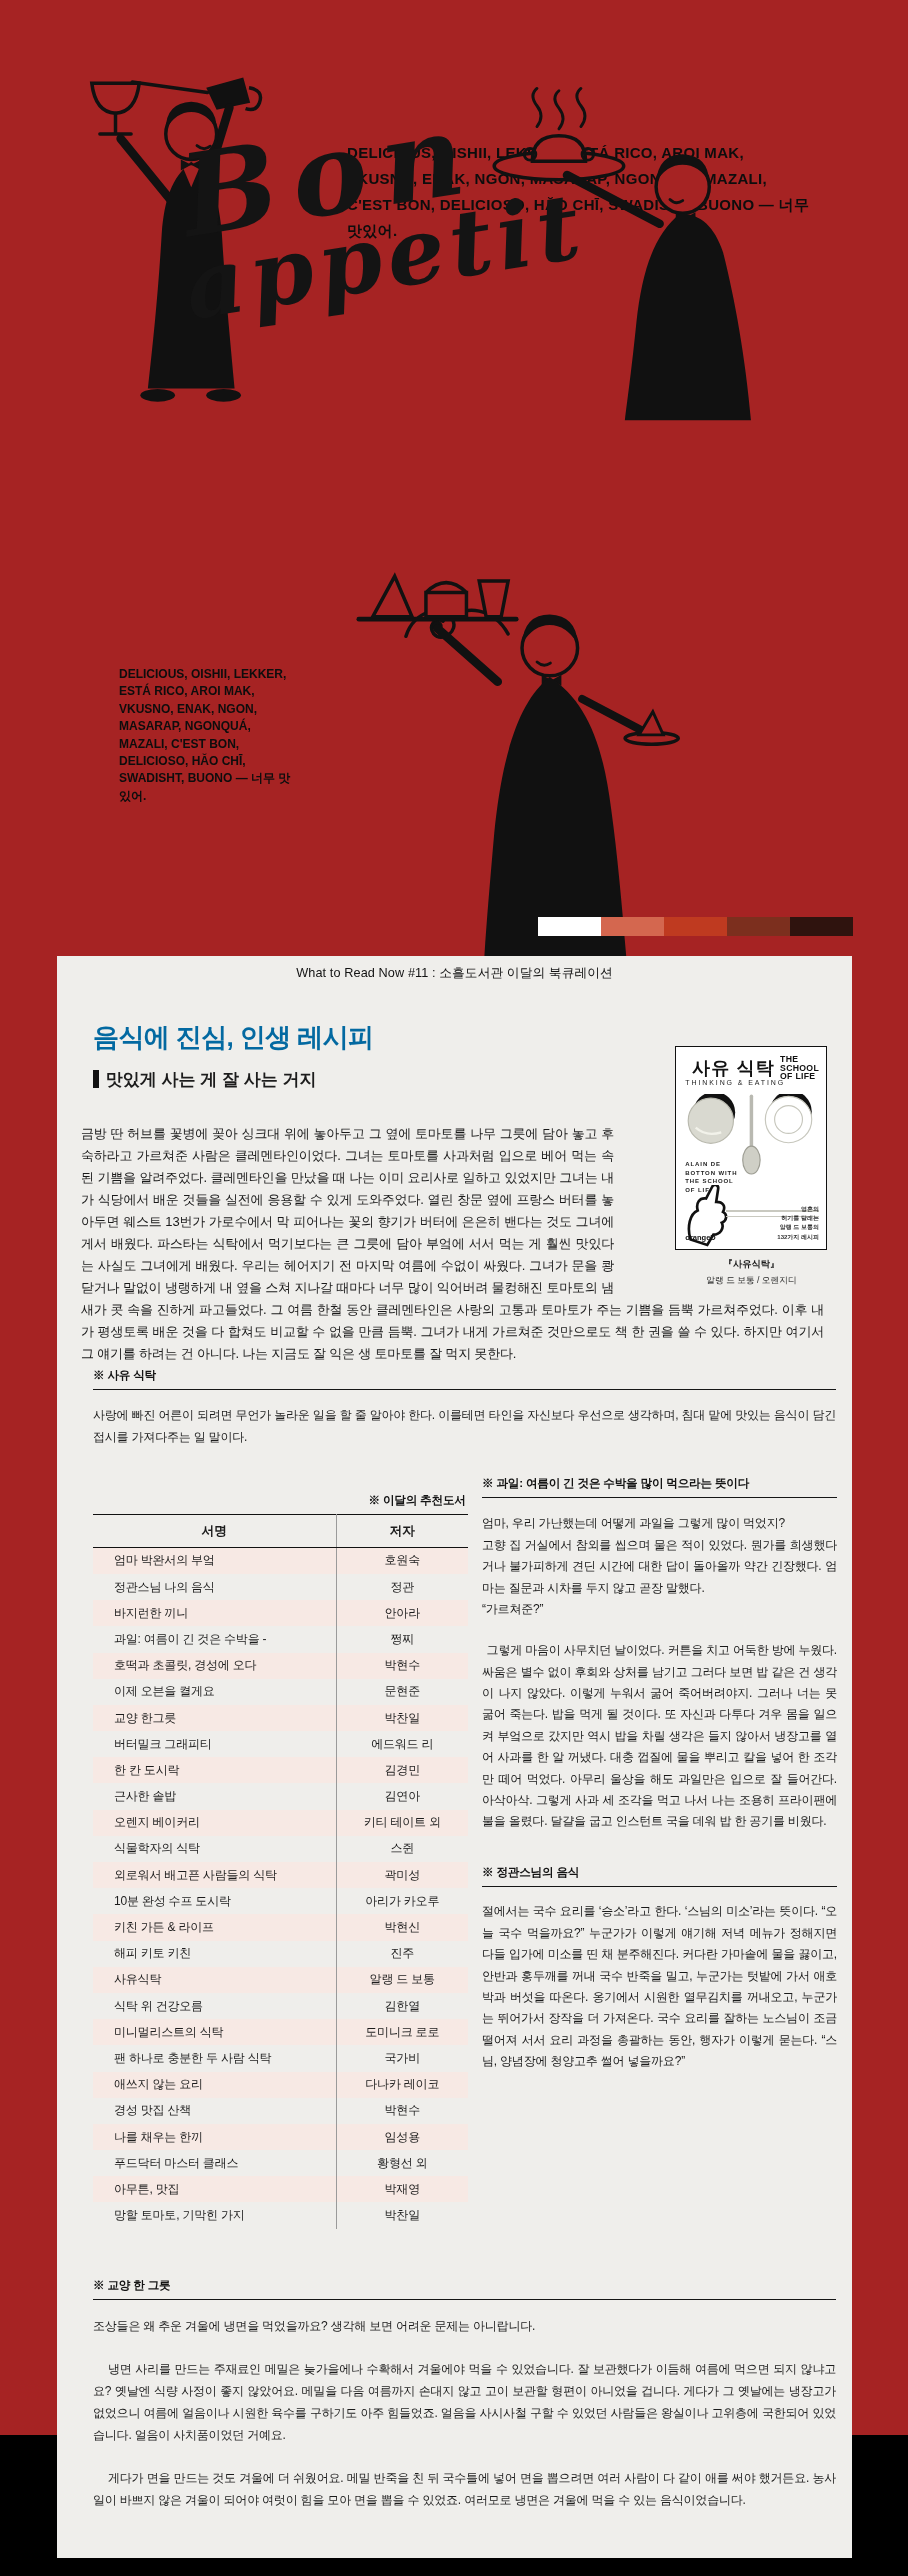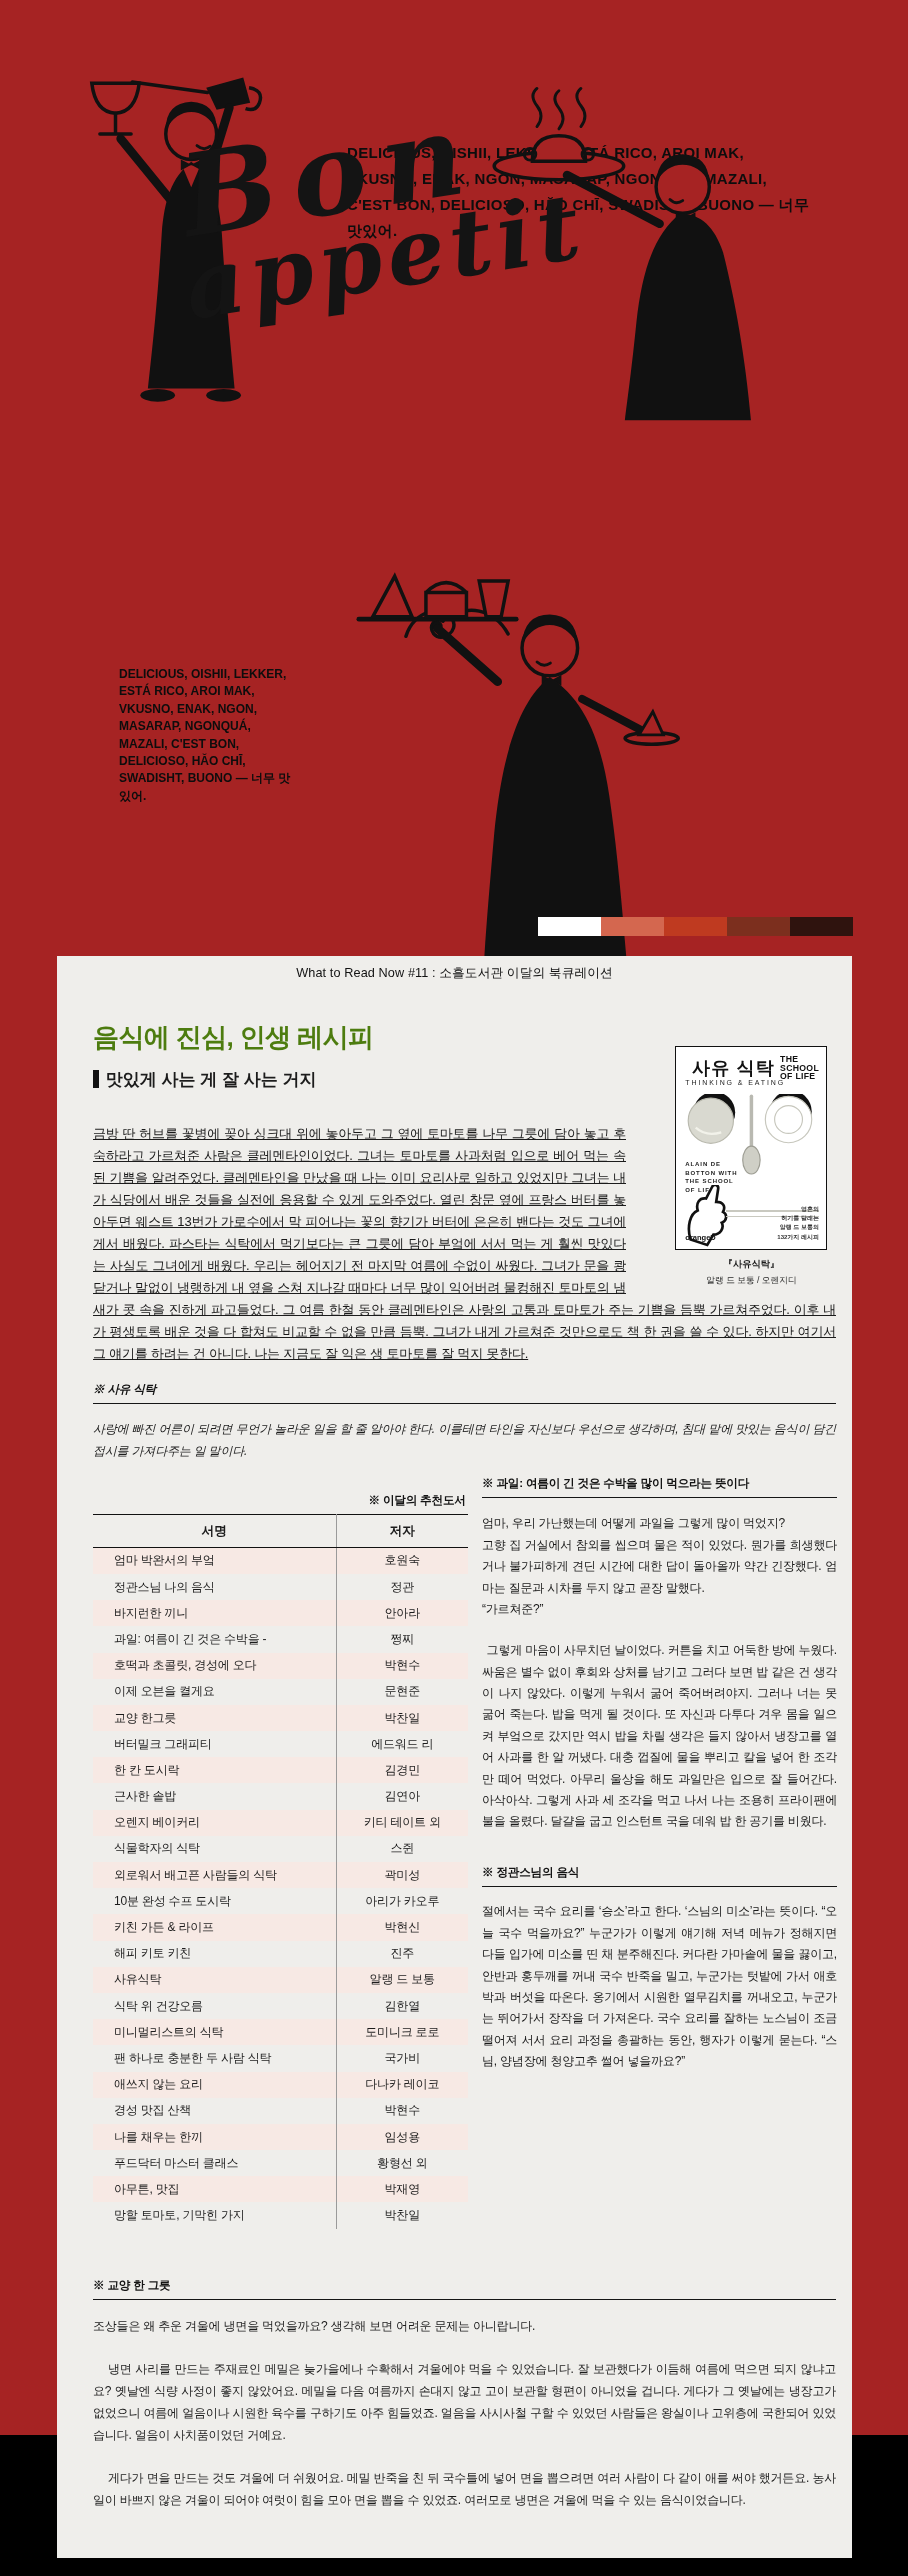--- a/index.html
+++ b/index.html
@@ -21,25 +21,25 @@
   .script-line2{font-size:91px;letter-spacing:5.8px;margin-top:-30px;margin-left:30px;}
   .palette{position:absolute;left:538px;top:917px;display:flex;}
   .swatch{width:63px;height:19px;}
   .illus{position:absolute;}
 
   
   .panel{position:absolute;left:57px;top:956px;width:795px;height:1602px;background:var(--panel);color:#1c1c1c;}
   .banner{padding-top:8.7px;text-align:center;font-size:12.7px;font-weight:normal;color:#121212;letter-spacing:0.1px;}
 
   .article-head{position:absolute;left:36px;top:64px;}
-  .page-title{font-size:26px;font-weight:bold;letter-spacing:-0.6px;color:#4d7c0f;}
+  .page-title{font-size:26px;font-weight:bold;letter-spacing:-0.6px;color:#0369a1;}
   .subtitle{margin-top:12.7px;font-size:17px;font-weight:bold;display:flex;align-items:center;}
   .subtitle .bar{display:inline-block;width:5.8px;height:18.5px;background:#111;margin-right:7px;}
 
-  .intro{position:absolute;left:36px;top:167px;width:743px;text-decoration:underline;}
+  .intro{position:absolute;left:24px;top:167px;width:743px;}
   .cover-spacer{float:right;width:210px;height:171px;}
   .intro p{font-size:13px;line-height:22px;text-align:justify;letter-spacing:-0.2px;color:#191919;}
 
   
   .book-figure{position:absolute;left:618px;top:90px;width:153px;}
   .book-cover{position:relative;width:152px;height:204px;background:#fff;border:1.2px solid #111;overflow:hidden;}
   .bc-kr{position:absolute;left:16px;top:9.3px;font-size:18px;font-weight:bold;letter-spacing:1.2px;color:#111;}
   .bc-en{position:absolute;left:9.3px;top:32px;font-size:7px;letter-spacing:1.9px;color:#222;}
   .bc-logo{position:absolute;right:7px;top:8px;font-size:8.7px;line-height:8.7px;font-weight:bold;
     white-space:pre-line;color:#111;letter-spacing:0.3px;}
@@ -53,21 +53,21 @@
   .bc-sticks div{height:1.7px;background:#c9c9c0;margin-bottom:4px;}
   .bc-hand{position:absolute;left:10.4px;top:138px;}
   .fig-caption{margin-top:8px;text-align:center;}
   .fig-caption .cap1{font-size:9.3px;font-weight:bold;color:#1a1a1a;}
   .fig-caption .cap2{margin-top:3.5px;font-size:8.7px;color:#2a2a2a;}
 
   
   .sec-heading{font-size:11.6px;font-weight:bold;color:#141414;letter-spacing:-0.2px;}
   .rule{height:1.7px;background:#161616;margin-top:5.8px;}
 
-  .sayu{position:absolute;left:36px;top:426px;width:743px;font-style:italic;}
+  .sayu{position:absolute;left:36px;top:412px;width:743px;}
   .sayu .body{margin-top:14px;}
   .sayu p{font-size:12px;line-height:22px;text-align:justify;letter-spacing:-0.2px;}
 
   
   .reco{position:absolute;left:36px;top:537px;width:375px;}
   .reco .sec-heading{text-align:right;padding-right:2.3px;}
   .reco table{margin-top:5.8px;width:375px;border-collapse:collapse;
     border-top:1.7px solid #111;}
   .reco th{font-size:12.7px;font-weight:bold;padding:8px 0 7px;border-bottom:1.7px solid #111;}
   .reco th:first-child, .reco td:first-child{border-right:0.6px solid #9a9a9a;}

